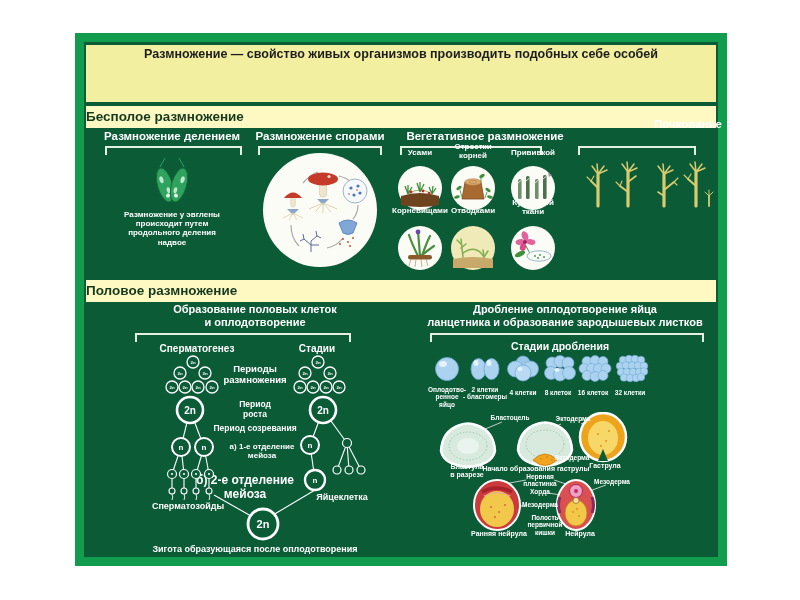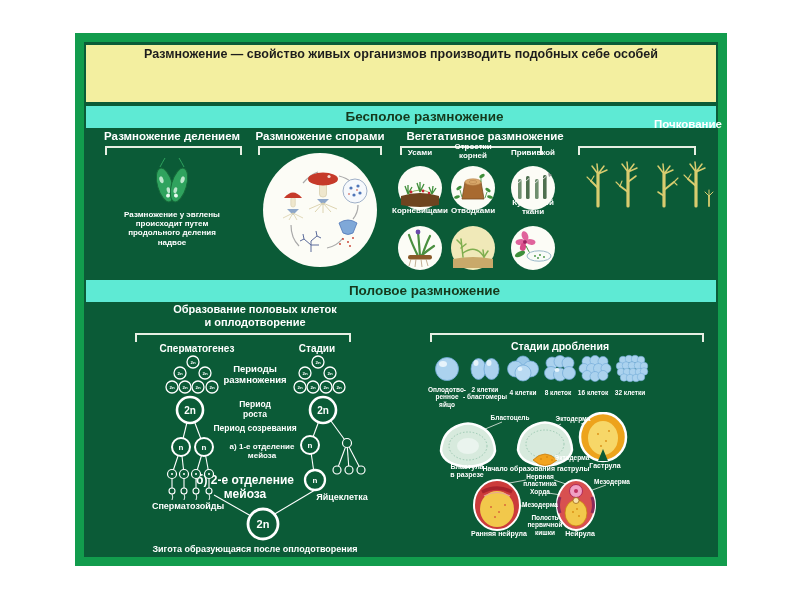--- a/index.html
+++ b/index.html
@@ -4,22 +4,22 @@
 <style>
   html,body{margin:0;padding:0;background:#fff;}
   .canvas{position:relative;width:800px;height:600px;background:#ffffff;
           font-family:"Liberation Sans",sans-serif;overflow:hidden;}
   .poster{position:absolute;left:75px;top:33px;width:652px;height:533px;
           background:#0b5b37;border:9px solid #129c4d;box-sizing:border-box;}
   .abs{position:absolute;}
   .title-band{position:absolute;left:2px;right:2px;top:3px;height:57px;background:#f3efa0;text-align:center;}
   .title-band .t1{font-size:25px;font-weight:bold;color:#1d1d1d;margin-top:5px;letter-spacing:.3px;}
   .title-band .t2{font-size:12.5px;font-weight:bold;color:#1d1d1d;margin-top:2px;}
-  .band{position:absolute;left:2px;right:2px;height:22px;background:#5eead4;color:#15391c;
-        font-weight:bold;font-size:13.5px;text-align:center;line-height:22px;padding-left:47px;}
+  .band{position:absolute;left:2px;right:2px;height:22px;background:#fef9c3;color:#15391c;
+        font-weight:bold;font-size:13.5px;text-align:left;line-height:22px;}
   .lbl{position:absolute;transform:translateX(-50%);text-align:center;color:#fff;font-weight:bold;
        white-space:pre-line;line-height:1.15;}
   .colhead{position:absolute;transform:translateX(-50%);text-align:center;color:#fff;font-weight:bold;
        white-space:nowrap;font-size:11.5px;}
   .bracket{position:absolute;height:7px;border:2px solid #e7efe3;border-bottom:none;}
   .circle{position:absolute;border-radius:50%;background:#fcfcf6;}
   svg text{font-family:"Liberation Sans",sans-serif;font-weight:bold;}
 </style>
 </head>
 <body>
@@ -407,20 +407,22 @@
           <circle cx="237" cy="133" r="4"></circle>
     </g>
 
     <circle cx="191" cy="143" r="10" fill="#0b5b37" stroke="#fff" stroke-width="2.3"></circle>
     <text x="191" y="146" fill="#fff" font-size="8" text-anchor="middle">n</text>
 
     <circle cx="139" cy="187" r="15" fill="#0b5b37" stroke="#fff" stroke-width="2.8"></circle>
     <text x="139" y="191" fill="#fff" font-size="11" text-anchor="middle">2n</text>
   </svg>
 
+  <div class="lbl" style="left:481px;top:261px;width:310px;font-size:11px;">Дробление оплодотворение яйца
+ланцетника и образование зародышевых листков</div>
   <div class="bracket" style="left:346px;top:291px;width:270px;"></div>
   <div class="lbl" style="left:476px;top:298px;font-size:10.5px;">Стадии дробления</div>
 
   <svg class="abs" style="left:343px;top:312px;" width="40" height="30" viewBox="0 0 40 30">
     <circle cx="20" cy="15" r="11.5" fill="#abd2ee" stroke="#6fa8d6" stroke-width="0.8"></circle>
     <ellipse cx="16" cy="10" rx="4" ry="3" fill="#e6f3fb"></ellipse>
   </svg>
   <svg class="abs" style="left:381px;top:312px;" width="40" height="30" viewBox="0 0 40 30">
     <ellipse cx="13.5" cy="15" rx="7.5" ry="10.5" fill="#abd2ee" stroke="#6fa8d6" stroke-width="0.8"></ellipse>
     <ellipse cx="26.5" cy="15" rx="7.5" ry="10.5" fill="#abd2ee" stroke="#6fa8d6" stroke-width="0.8"></ellipse>

